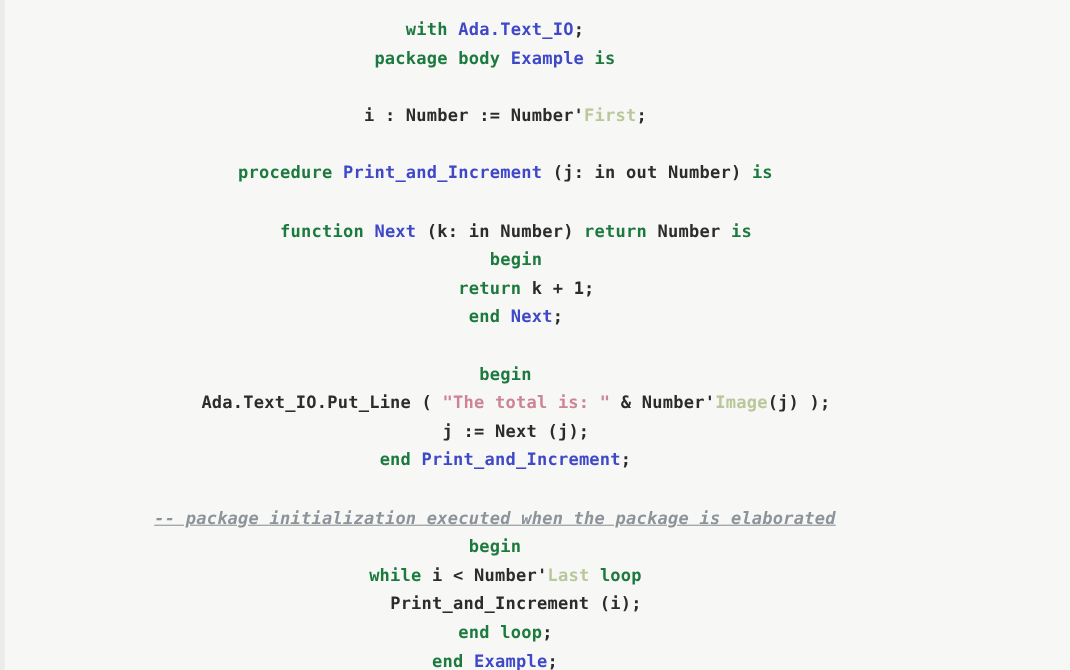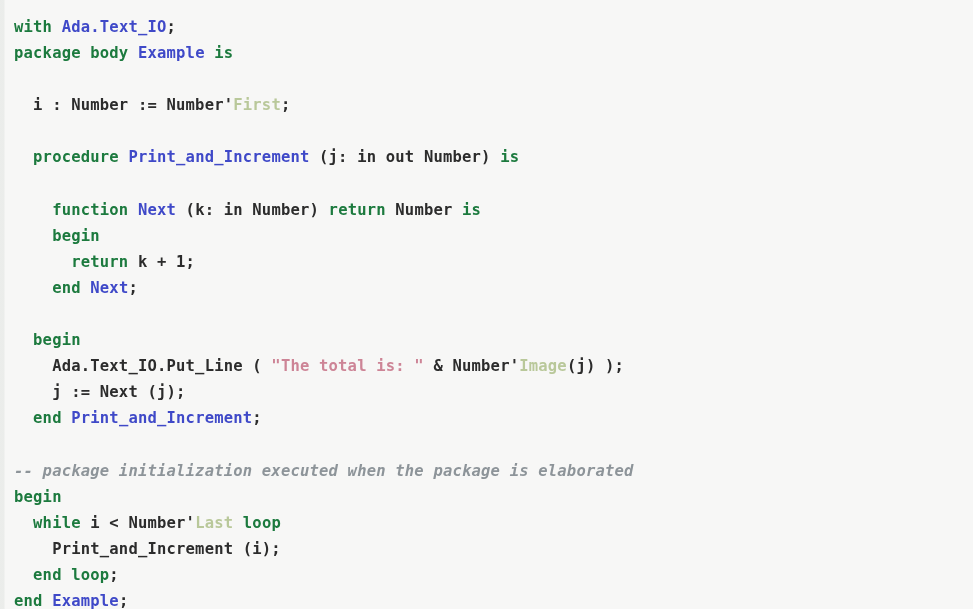--- a/index.html
+++ b/index.html
@@ -21,20 +21,21 @@
     background: #f7f7f6;
     box-sizing: border-box;
     padding: 14px 0 0 0;
     
     background-image:
       linear-gradient(to right,
         rgba(225,228,225,0.55) 0px,
         rgba(225,228,225,0.55) 4px,
         rgba(247,247,246,0) 5px,
         rgba(247,247,246,0) 100%);
+    text-align: center;
   }
   .code-line {
     display: block;
     height: 26.1px;
     line-height: 26.1px;
     white-space: pre;
     font-size: 15.5px;
     font-weight: bold;
     letter-spacing: 0.2px;
     padding-left: 14px;
@@ -42,20 +43,20 @@
   }
   .code-line.blank {
     height: 26.1px;
   }
   
   .tok-kw      { color: #1c7a3e; }   
   .tok-id      { color: #3f49c8; }   
   .tok-plain   { color: #2c2c2c; }   
   .tok-attr    { color: #b9c89a; }   
   .tok-str     { color: #cd8496; }   
-  .tok-comment { color: #8d9499; font-style: italic; font-weight: bold; }
+  .tok-comment { color: #8d9499; font-style: italic; font-weight: bold; text-decoration: underline; }
 </style>
 </head>
 <body>
 
 <div id="code-listing">
   <pre id="code-block" style="margin:0;"><span class="code-line" id="line-1"><span class="tok-kw">with</span><span class="tok-plain"> </span><span class="tok-id">Ada.Text_IO</span><span class="tok-plain">;</span></span><span class="code-line" id="line-2"><span class="tok-kw">package body</span><span class="tok-plain"> </span><span class="tok-id">Example</span><span class="tok-plain"> </span><span class="tok-kw">is</span></span><span class="code-line blank" id="line-3"><span class="tok-plain"></span></span><span class="code-line" id="line-4"><span class="tok-plain">  i : Number := Number</span><span class="tok-plain">'</span><span class="tok-attr">First</span><span class="tok-plain">;</span></span><span class="code-line blank" id="line-5"><span class="tok-plain"></span></span><span class="code-line" id="line-6"><span class="tok-kw">  procedure</span><span class="tok-plain"> </span><span class="tok-id">Print_and_Increment</span><span class="tok-plain"> (j: in out Number) </span><span class="tok-kw">is</span></span><span class="code-line blank" id="line-7"><span class="tok-plain"></span></span><span class="code-line" id="line-8"><span class="tok-kw">    function</span><span class="tok-plain"> </span><span class="tok-id">Next</span><span class="tok-plain"> (k: in Number) </span><span class="tok-kw">return</span><span class="tok-plain"> Number </span><span class="tok-kw">is</span></span><span class="code-line" id="line-9"><span class="tok-kw">    begin</span></span><span class="code-line" id="line-10"><span class="tok-kw">      return</span><span class="tok-plain"> k + 1;</span></span><span class="code-line" id="line-11"><span class="tok-kw">    end</span><span class="tok-plain"> </span><span class="tok-id">Next</span><span class="tok-plain">;</span></span><span class="code-line blank" id="line-12"><span class="tok-plain"></span></span><span class="code-line" id="line-13"><span class="tok-kw">  begin</span></span><span class="code-line" id="line-14"><span class="tok-plain">    Ada.Text_IO.Put_Line ( </span><span class="tok-str">"The total is: "</span><span class="tok-plain"> &amp; Number</span><span class="tok-plain">'</span><span class="tok-attr">Image</span><span class="tok-plain">(j) );</span></span><span class="code-line" id="line-15"><span class="tok-plain">    j := Next (j);</span></span><span class="code-line" id="line-16"><span class="tok-kw">  end</span><span class="tok-plain"> </span><span class="tok-id">Print_and_Increment</span><span class="tok-plain">;</span></span><span class="code-line blank" id="line-17"><span class="tok-plain"></span></span><span class="code-line" id="line-18"><span class="tok-comment">-- package initialization executed when the package is elaborated</span></span><span class="code-line" id="line-19"><span class="tok-kw">begin</span></span><span class="code-line" id="line-20"><span class="tok-kw">  while</span><span class="tok-plain"> i &lt; Number</span><span class="tok-plain">'</span><span class="tok-attr">Last</span><span class="tok-plain"> </span><span class="tok-kw">loop</span></span><span class="code-line" id="line-21"><span class="tok-plain">    Print_and_Increment (i);</span></span><span class="code-line" id="line-22"><span class="tok-kw">  end loop</span><span class="tok-plain">;</span></span><span class="code-line" id="line-23"><span class="tok-kw">end</span><span class="tok-plain"> </span><span class="tok-id">Example</span><span class="tok-plain">;</span></span></pre>
 </div>
 
 </body></html>

